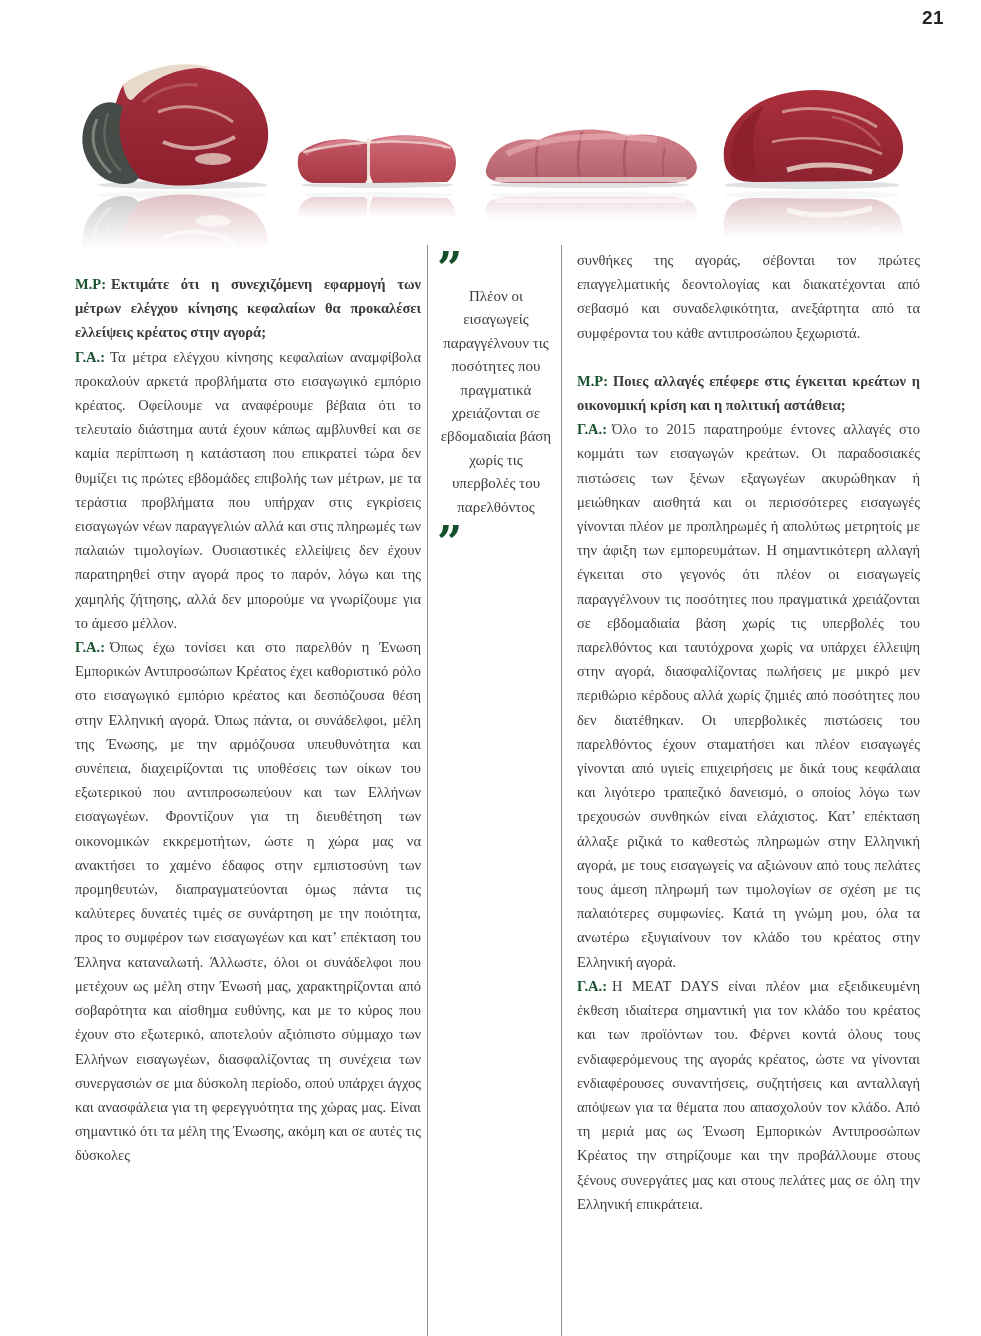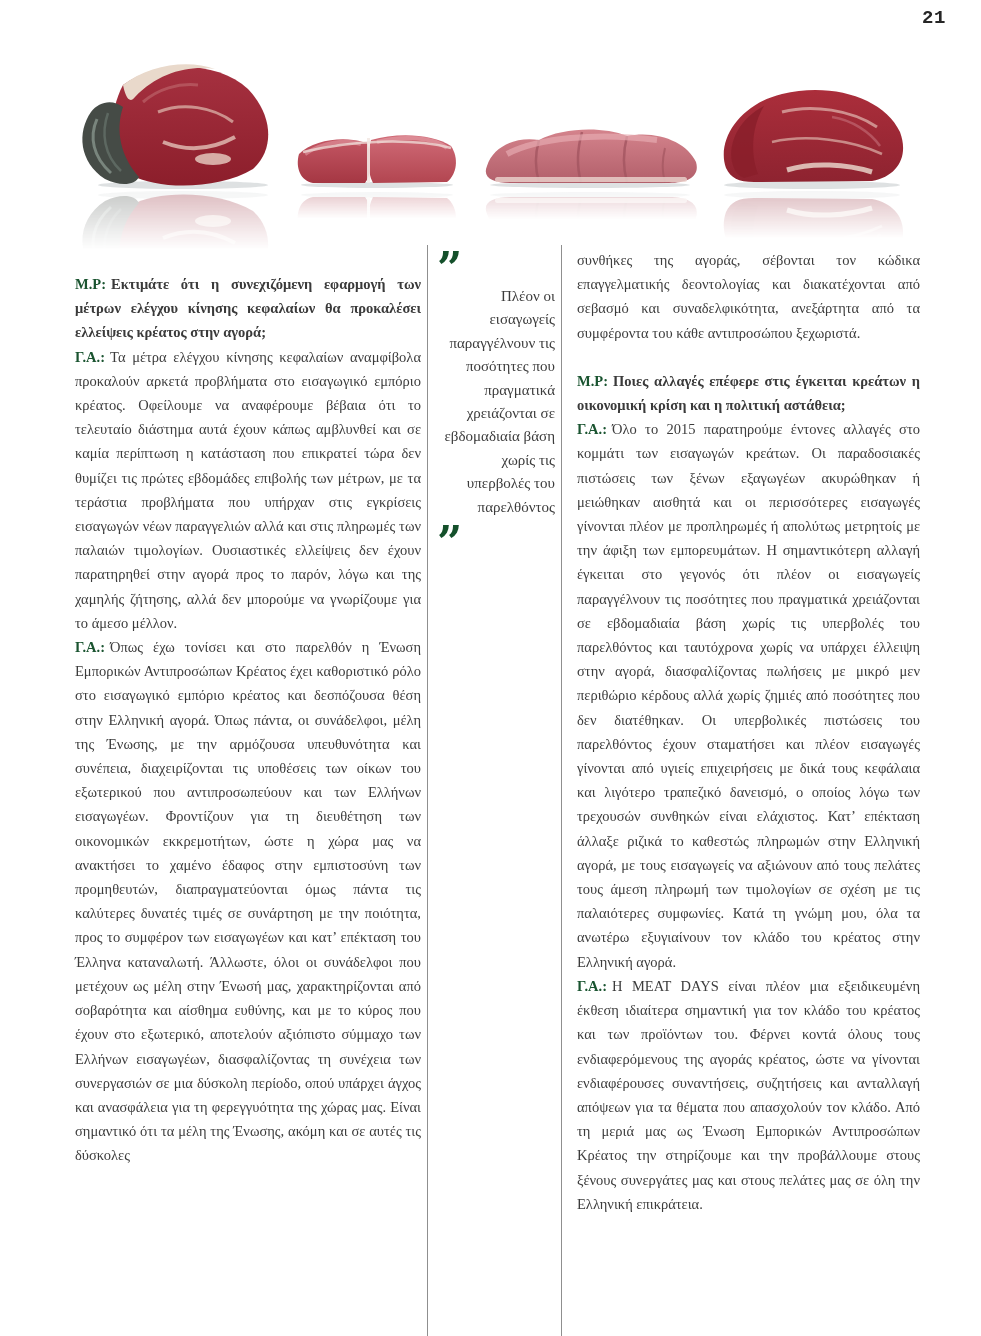--- a/index.html
+++ b/index.html
@@ -3,21 +3,21 @@
 <meta charset="utf-8">
 <style>
   html, body { margin:0; padding:0; background:#ffffff; }
   .page {
     position:relative; width:981px; height:1336px; background:#ffffff;
     font-family:"Liberation Serif","DejaVu Serif",serif;
     color:#3c3c3c; overflow:hidden;
   }
   .page-number {
     position:absolute; top:7px; left:922px;
-    font-family:Liberation Mono, monospace;
+    font-family:Liberation Sans, sans-serif;
     font-weight:bold; font-size:19px; color:#262626; letter-spacing:0.5px;
   }
   
   .meat-band { position:absolute; left:0; top:0; width:981px; height:242px; }
   .meat { position:absolute; }
   .meat svg { display:block; width:100%; height:100%; }
   .reflection {
     position:absolute; top:100%; left:0; width:100%; height:100%;
     transform:scaleY(-1); opacity:0.30; pointer-events:none;
     -webkit-mask-image:linear-gradient(to bottom, rgba(0,0,0,0) 55%, #000 100%);
@@ -39,21 +39,21 @@
   .divider-2 { left:561px; }
   
   .pull-quote { position:absolute; left:437px; top:247px; width:118px; color:#3c3c3c; }
   .pq-mark {
     font-family:"DejaVu Serif","Liberation Serif",serif;
     font-weight:bold; font-size:44px; color:#14502b;
     letter-spacing:-3px; line-height:1;
   }
   .pq-open  { height:38px; }
   .pq-close { margin-top:2px; height:38px; }
-  .pq-text  { font-size:15px; line-height:23.4px; text-align:right; }
+  .pq-text  { font-size:15px; line-height:23.4px; text-align:center; }
 </style>
 </head>
 <body>
 
 <div class="page">
 
   <div class="page-number">21</div>
 
   <div class="meat-band">
 
@@ -224,19 +224,19 @@
     <p class="answer"><span class="label">Γ.Α.:</span><span>Όπως έχω τονίσει και στο παρελθόν η Ένωση Εμπορικών Αντιπροσώπων Κρέατος έχει καθοριστικό ρόλο στο εισαγωγικό εμπόριο κρέατος και δεσπόζουσα θέση στην Ελληνική αγορά. Όπως πάντα, οι συνάδελφοι, μέλη της Ένωσης, με την αρμόζουσα υπευθυνότητα και συνέπεια, διαχειρίζονται τις υποθέσεις των οίκων του εξωτερικού που αντιπροσωπεύουν και των Ελλήνων εισαγωγέων. Φροντίζουν για τη διευθέτηση των οικονομικών εκκρεμοτήτων, ώστε η χώρα μας να ανακτήσει το χαμένο έδαφος στην εμπιστοσύνη των προμηθευτών, διαπραγματεύονται όμως πάντα τις καλύτερες δυνατές τιμές σε συνάρτηση με την ποιότητα, προς το συμφέρον των εισαγωγέων και κατ’ επέκταση του Έλληνα καταναλωτή. Άλλωστε, όλοι οι συνάδελφοι που μετέχουν ως μέλη στην Ένωσή μας, χαρακτηρίζονται από σοβαρότητα και αίσθημα ευθύνης, και με το κύρος που έχουν στο εξωτερικό, αποτελούν αξιόπιστο σύμμαχο των Ελλήνων εισαγωγέων, διασφαλίζοντας τη συνέχεια των συνεργασιών σε μια δύσκολη περίοδο, οπού υπάρχει άγχος και ανασφάλεια για τη φερεγγυότητα της χώρας μας. Είναι σημαντικό ότι τα μέλη της Ένωσης, ακόμη και σε αυτές τις δύσκολες</span></p>
   </div>
 
   <div class="pull-quote">
     <div class="pq-mark pq-open">”</div>
     <div class="pq-text">Πλέον οι εισαγωγείς παραγγέλνουν τις ποσότητες που πραγματικά χρειάζονται σε εβδομαδιαία βάση χωρίς τις υπερβολές του παρελθόντος</div>
     <div class="pq-mark pq-close">”</div>
   </div>
 
   <div class="col col-right">
-    <p>συνθήκες της αγοράς, σέβονται τον κώδικα επαγγελματικής δεοντολογίας και διακατέχονται από σεβασμό και συναδελφικότητα, ανεξάρτητα από τα συμφέροντα του κάθε αντιπροσώπου ξεχωριστά.</p>
+    <p>συνθήκες της αγοράς, σέβονται τον πρώτες επαγγελματικής δεοντολογίας και διακατέχονται από σεβασμό και συναδελφικότητα, ανεξάρτητα από τα συμφέροντα του κάθε αντιπροσώπου ξεχωριστά.</p>
     <p class="question"><span class="label">M.P:</span><span>Ποιες αλλαγές επέφερε στις έγκειται κρεάτων η οικονομική κρίση και η πολιτική αστάθεια;</span></p>
     <p class="answer"><span class="label">Γ.Α.:</span><span>Όλο το 2015 παρατηρούμε έντονες αλλαγές στο κομμάτι των εισαγωγών κρεάτων. Οι παραδοσιακές πιστώσεις των ξένων εξαγωγέων ακυρώθηκαν ή μειώθηκαν αισθητά και οι περισσότερες εισαγωγές γίνονται πλέον με προπληρωμές ή απολύτως μετρητοίς με την άφιξη των εμπορευμάτων. Η σημαντικότερη αλλαγή έγκειται στο γεγονός ότι πλέον οι εισαγωγείς παραγγέλνουν τις ποσότητες που πραγματικά χρειάζονται σε εβδομαδιαία βάση χωρίς τις υπερβολές του παρελθόντος και ταυτόχρονα χωρίς να υπάρχει έλλειψη στην αγορά, διασφαλίζοντας πωλήσεις με μικρό μεν περιθώριο κέρδους αλλά χωρίς ζημιές από ποσότητες που δεν διατέθηκαν. Οι υπερβολικές πιστώσεις του παρελθόντος έχουν σταματήσει και πλέον εισαγωγές γίνονται από υγιείς επιχειρήσεις με δικά τους κεφάλαια και λιγότερο τραπεζικό δανεισμό, ο οποίος λόγω των τρεχουσών συνθηκών είναι ελάχιστος. Κατ’ επέκταση άλλαξε ριζικά το καθεστώς πληρωμών στην Ελληνική αγορά, με τους εισαγωγείς να αξιώνουν από τους πελάτες τους άμεση πληρωμή των τιμολογίων σε σχέση με τις παλαιότερες συμφωνίες. Κατά τη γνώμη μου, όλα τα ανωτέρω εξυγιαίνουν τον κλάδο του κρέατος στην Ελληνική αγορά.</span></p>
     <p class="answer"><span class="label">Γ.Α.:</span><span>Η MEAT DAYS είναι πλέον μια εξειδικευμένη έκθεση ιδιαίτερα σημαντική για τον κλάδο του κρέατος και των προϊόντων του. Φέρνει κοντά όλους τους ενδιαφερόμενους της αγοράς κρέατος, ώστε να γίνονται ενδιαφέρουσες συναντήσεις, συζητήσεις και ανταλλαγή απόψεων για τα θέματα που απασχολούν τον κλάδο. Από τη μεριά μας ως Ένωση Εμπορικών Αντιπροσώπων Κρέατος την στηρίζουμε και την προβάλλουμε στους ξένους συνεργάτες μας και στους πελάτες μας σε όλη την Ελληνική επικράτεια.</span></p>
   </div>
 
 </div>
 
 </body></html>

